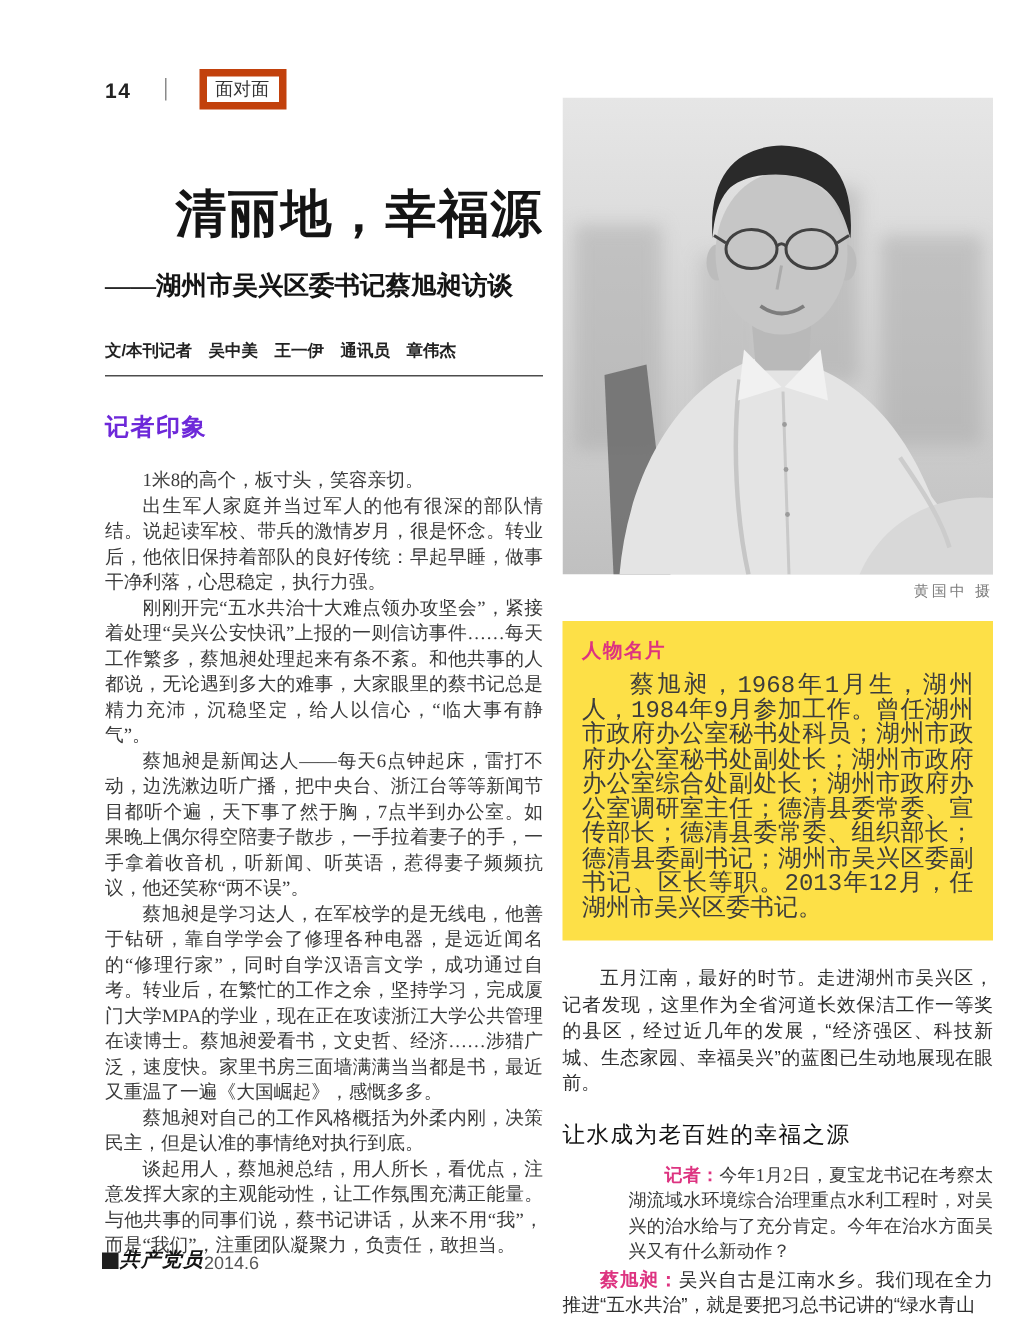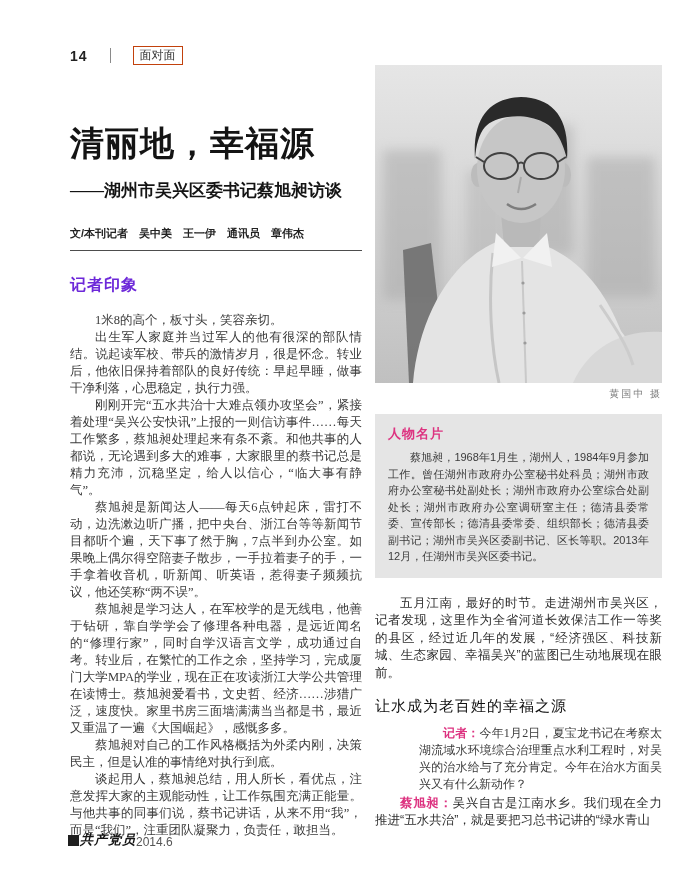--- a/index.html
+++ b/index.html
@@ -3,42 +3,42 @@
 <meta charset="utf-8">
 <style>
   html,body{margin:0;padding:0;background:#e9e9e9;}
   .page{position:relative;width:683px;height:878px;background:#ffffff;margin:0 auto;
         font-family:"Liberation Sans",sans-serif;color:#2b2b2b;overflow:hidden;}
 
   
   .page-header{position:absolute;left:70px;top:46px;display:flex;align-items:center;gap:22px;}
   .page-num{font-size:14px;font-weight:bold;color:#222;letter-spacing:1px;}
   .hdr-sep{width:1px;height:15px;background:#8a8a8a;display:inline-block;}
-  .section-tag{font-size:12px;color:#333;border:1px solid #c2410c;padding:1px 6px;line-height:15px;}
+  .section-tag{font-size:12px;color:#333;border:5px solid #c2410c;padding:1px 6px;line-height:15px;}
 
   
   .col-left{position:absolute;left:70px;top:124px;width:292px;}
   .title{font-family:"Liberation Serif","DejaVu Serif",serif;font-size:34px;font-weight:bold;
-         color:#141414;margin:0 0 16px;letter-spacing:1px;line-height:1.15;}
+         color:#141414;margin:0 0 16px;letter-spacing:1px;line-height:1.15;text-align:right;}
   .subtitle{font-family:"Liberation Serif","DejaVu Serif",serif;font-size:17px;font-weight:bold;
          color:#141414;margin:0 0 24px;}
   .byline{font-size:11px;font-weight:bold;color:#222;margin:0 0 9px;}
   .byline-rule{border:none;border-top:1px solid #4d4d4d;margin:0 0 24px;}
   .impression-heading{font-size:16px;font-weight:bold;color:#6d28d9;margin:0 0 16px;letter-spacing:1px;}
   .body-kai{font-family:"Liberation Serif","DejaVu Serif",serif;font-size:12.5px;line-height:17px;
          text-align:justify;text-indent:2em;margin:0;color:#3a3a3a;}
 
   
   .col-right{position:absolute;left:375px;top:65px;width:287px;}
   .photo{margin:0;width:287px;height:318px;}
   .photo svg{display:block;}
   .credit{font-size:10px;color:#7d7d7d;text-align:right;margin-top:4px;letter-spacing:2px;}
-  .card{background:#e5e5e5;margin-top:13px;padding:11px 13px 13px;}
+  .card{background:#fde047;margin-top:13px;padding:11px 13px 13px;}
   .card-title{color:#dd3380;font-weight:bold;font-size:13px;margin:0 0 6px;letter-spacing:1px;}
-  .card-body{font-family:Liberation Sans, sans-serif;font-size:11px;line-height:16.5px;
+  .card-body{font-family:Liberation Mono, monospace;font-size:16px;line-height:16.5px;
          text-align:justify;text-indent:2em;margin:0;color:#3c3c3c;}
   .intro{font-size:12.5px;line-height:17.5px;text-align:justify;text-indent:2em;
          margin:17px 0 0;color:#2e2e2e;}
   .qa-heading{font-size:15px;font-weight:normal;color:#111;margin:15px 0 9px;letter-spacing:1px;}
   .qa{font-size:12px;line-height:17px;text-align:justify;text-indent:2em;margin:0;}
   .qa.q{font-family:"Liberation Serif","DejaVu Serif",serif;color:#3a3a3a;margin-left:44px;}
   .qa.a{font-family:"Liberation Sans",sans-serif;font-size:12.5px;color:#2e2e2e;margin-top:2px;}
   .speaker{color:#dd3380;font-weight:bold;}
 
   

